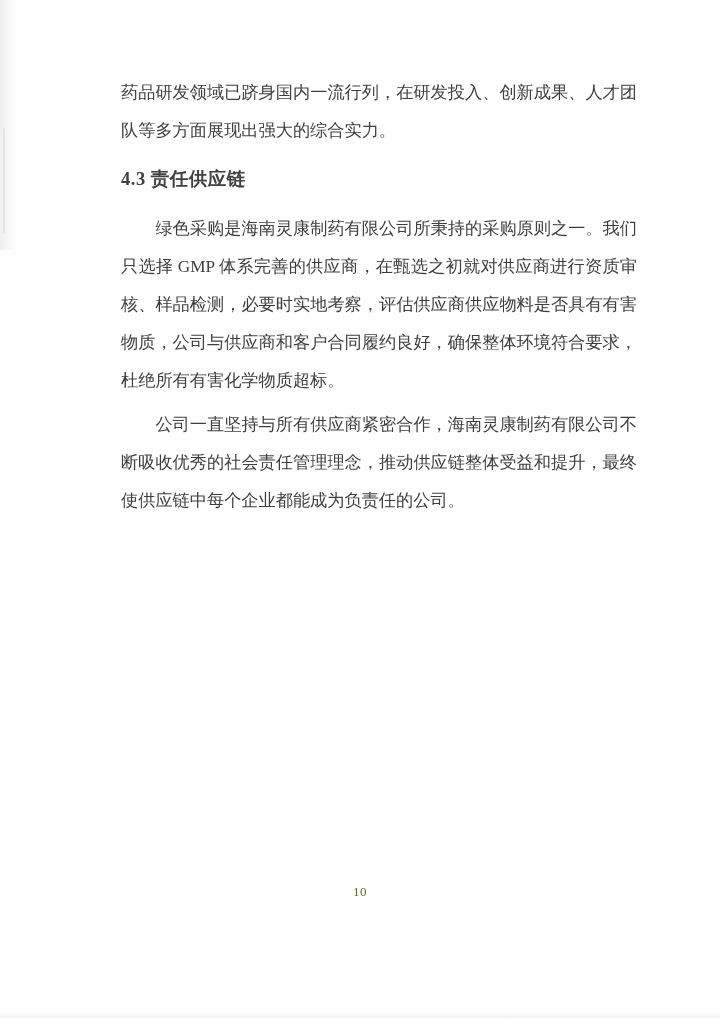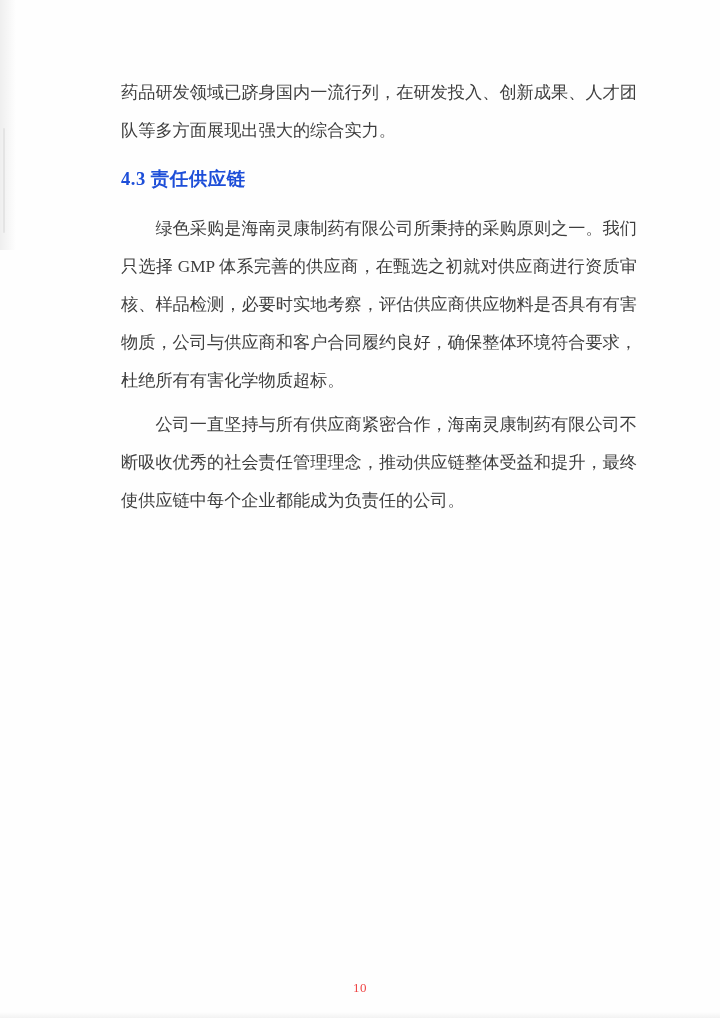--- a/index.html
+++ b/index.html
@@ -57,32 +57,32 @@
     letter-spacing: 0;
     word-break: break-all;
   }
   p.indent {
     text-indent: 2em;
   }
   h2.section-heading {
     font-size: 18.5px;
     line-height: 38px;
     font-weight: bold;
-    color: #1d4ed8;
+    color: #404040;
     margin: 10px 0 12px 0;
     letter-spacing: 0.5px;
   }
   .page-number {
     position: absolute;
     left: 0;
-    top: 980px;
+    top: 884px;
     width: 100%;
     text-align: center;
     font-size: 13px;
-    color: #ef4444;
+    color: #4d7c0f;
     letter-spacing: 0.5px;
   }
 </style>
 </head>
 <body>
 
 <div class="page">
 
   <div class="scan-corner-shade"></div>
   <div class="scan-left-line"></div>

